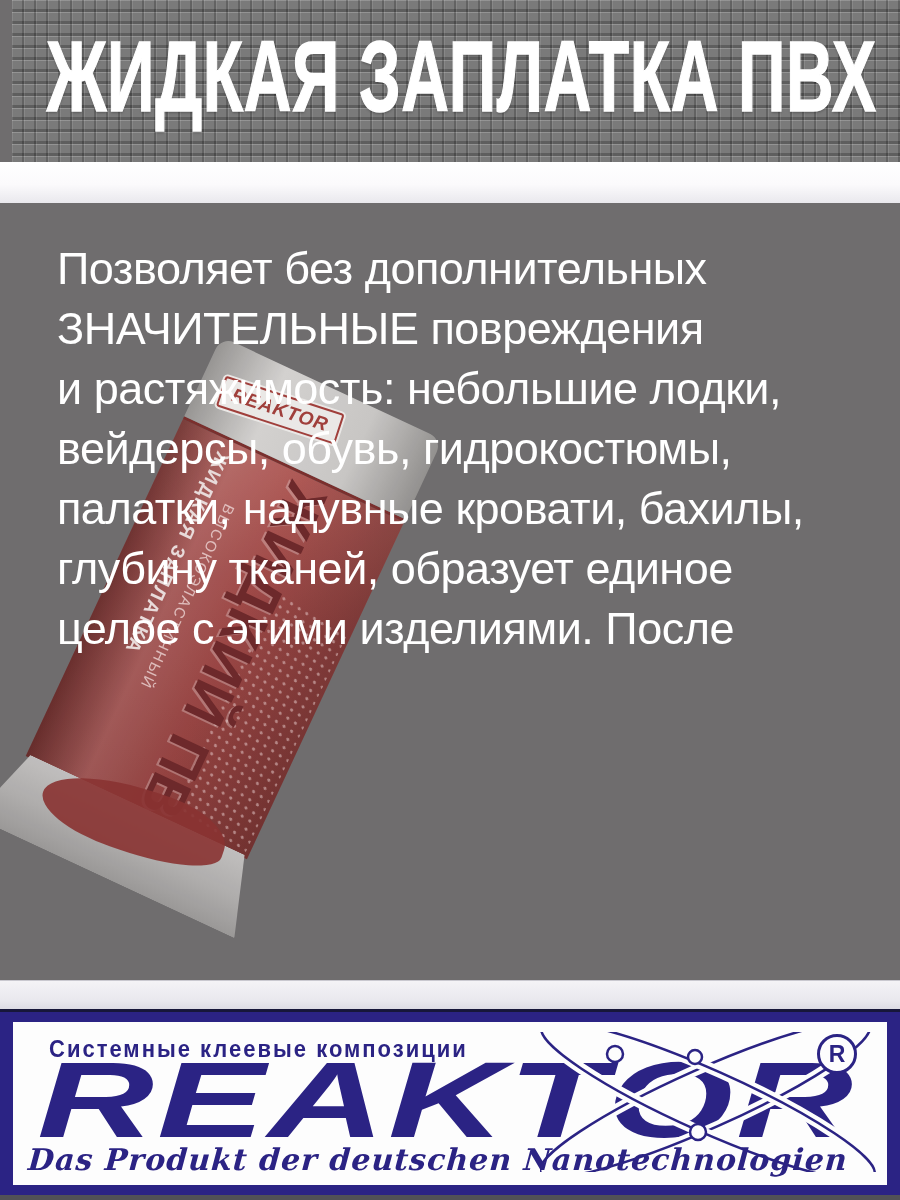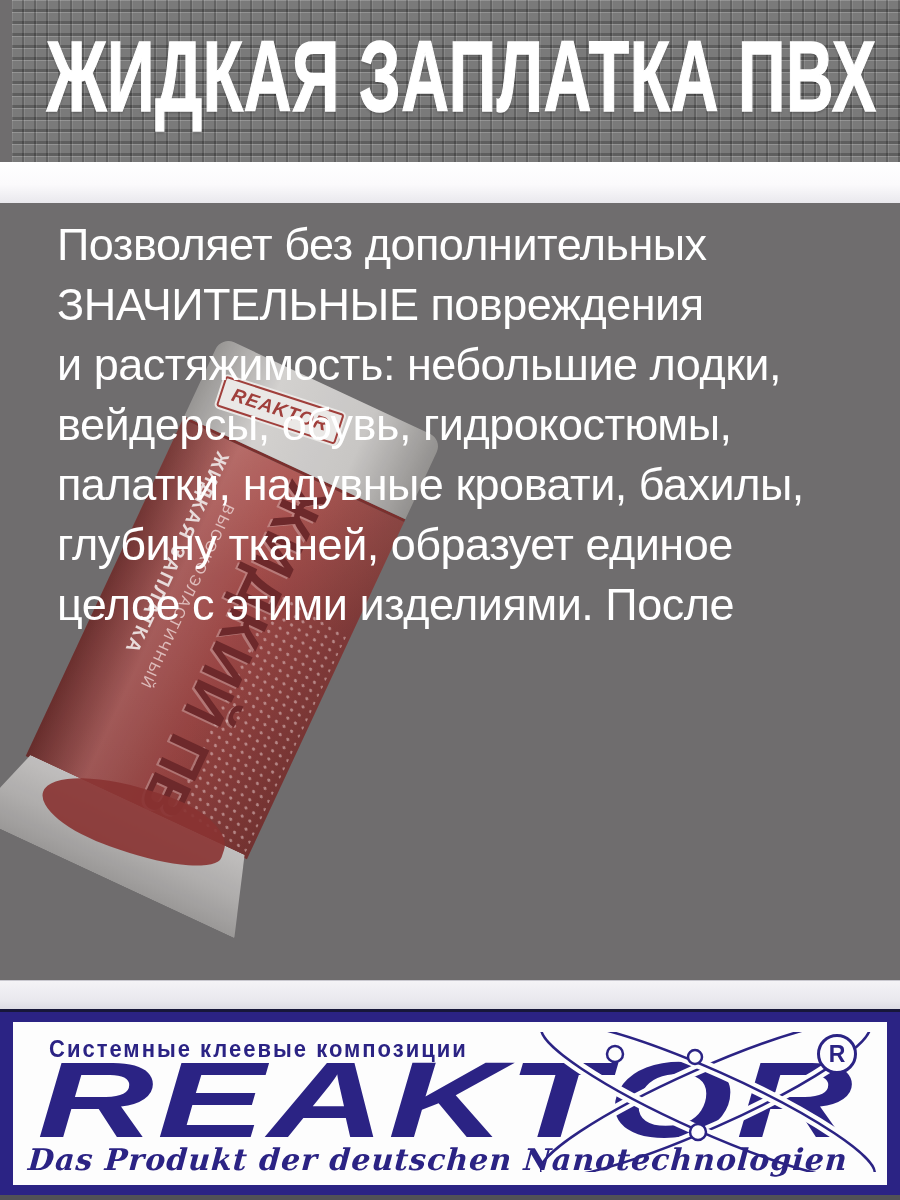--- a/index.html
+++ b/index.html
@@ -82,21 +82,21 @@
     background:linear-gradient(180deg,#c7c5c4 0%,#b3b1b0 55%,#9e9c9b 100%);
     clip-path:polygon(9% 0,91% 0,100% 100%,0 100%);
   }
   .tube-splash{
     position:absolute;left:30px;top:442px;width:190px;height:66px;
     background:#8c2f2d;opacity:.9;
     border-radius:62% 38% 55% 45% / 58% 52% 42% 48%;
     transform:rotate(-6deg);
   }
   .copy{
-    position:relative;z-index:2;padding:12px 0 0 57px;
+    position:relative;z-index:2;padding:36px 0 0 57px;
   }
   .copy .line{
     font-size:45px;line-height:60px;color:#ffffff;letter-spacing:-.5px;
     white-space:nowrap;
   }
   
   .brandbar{
     position:absolute;left:0;top:1009px;width:900px;height:186px;
     background:#2b2384;border-top:3px solid #17173a;box-sizing:border-box;
   }

